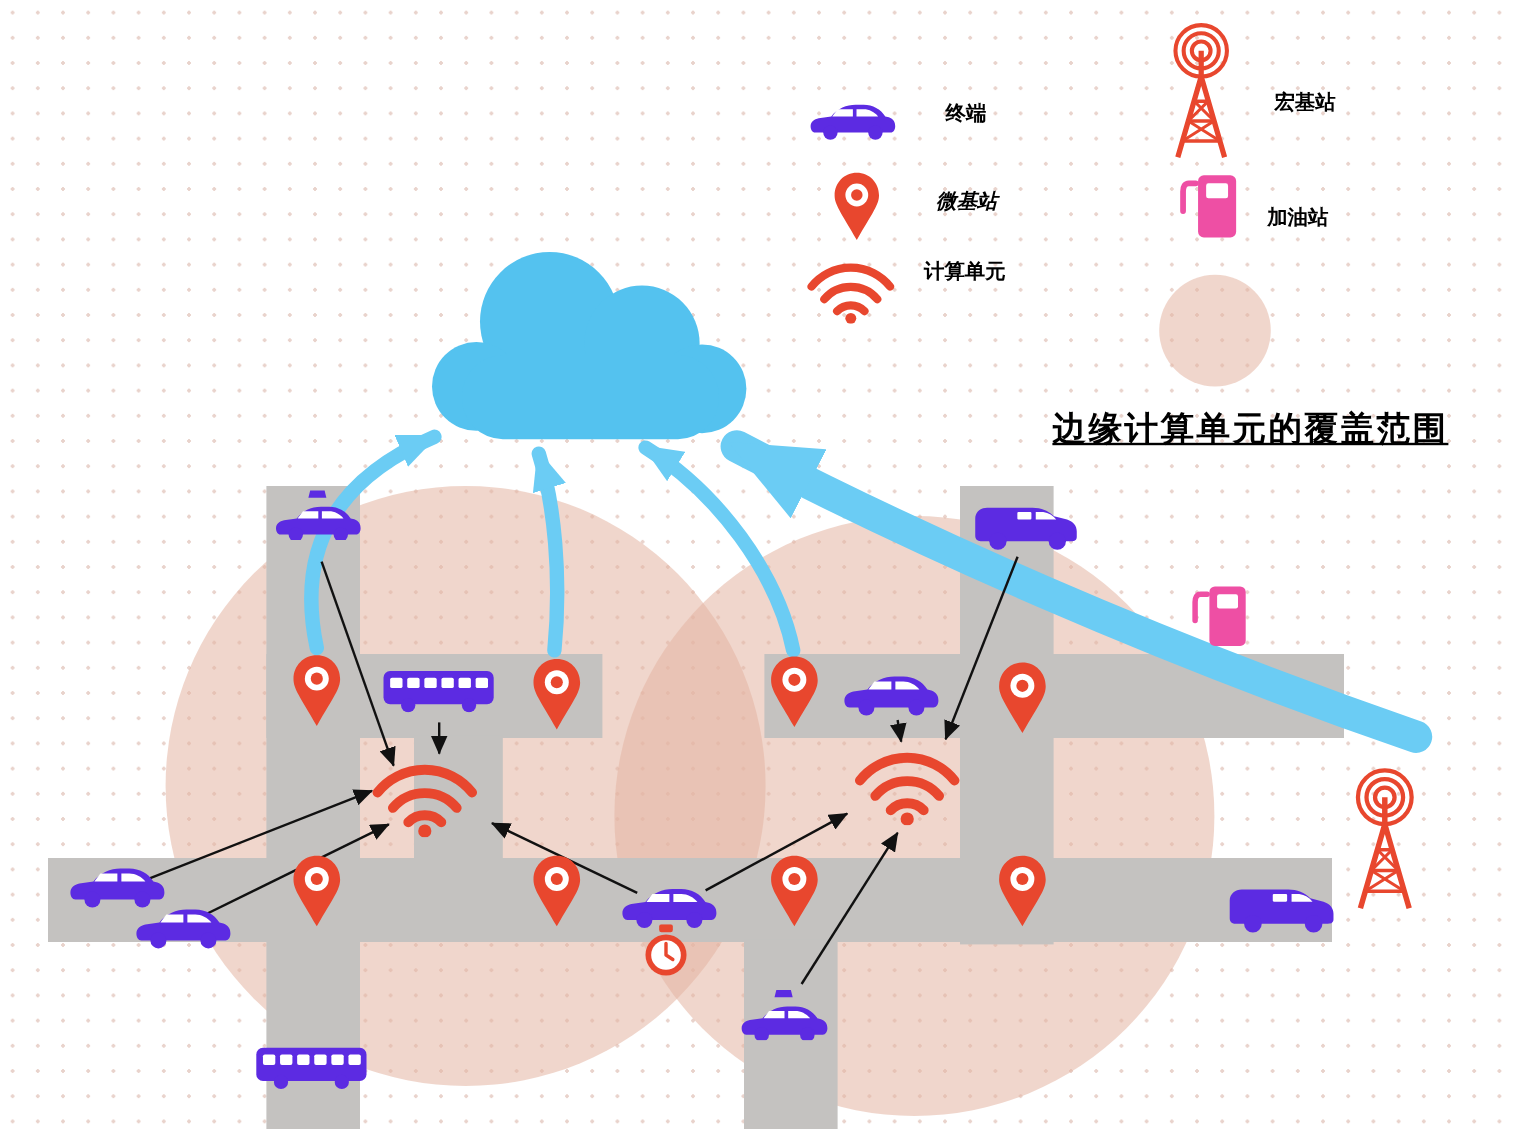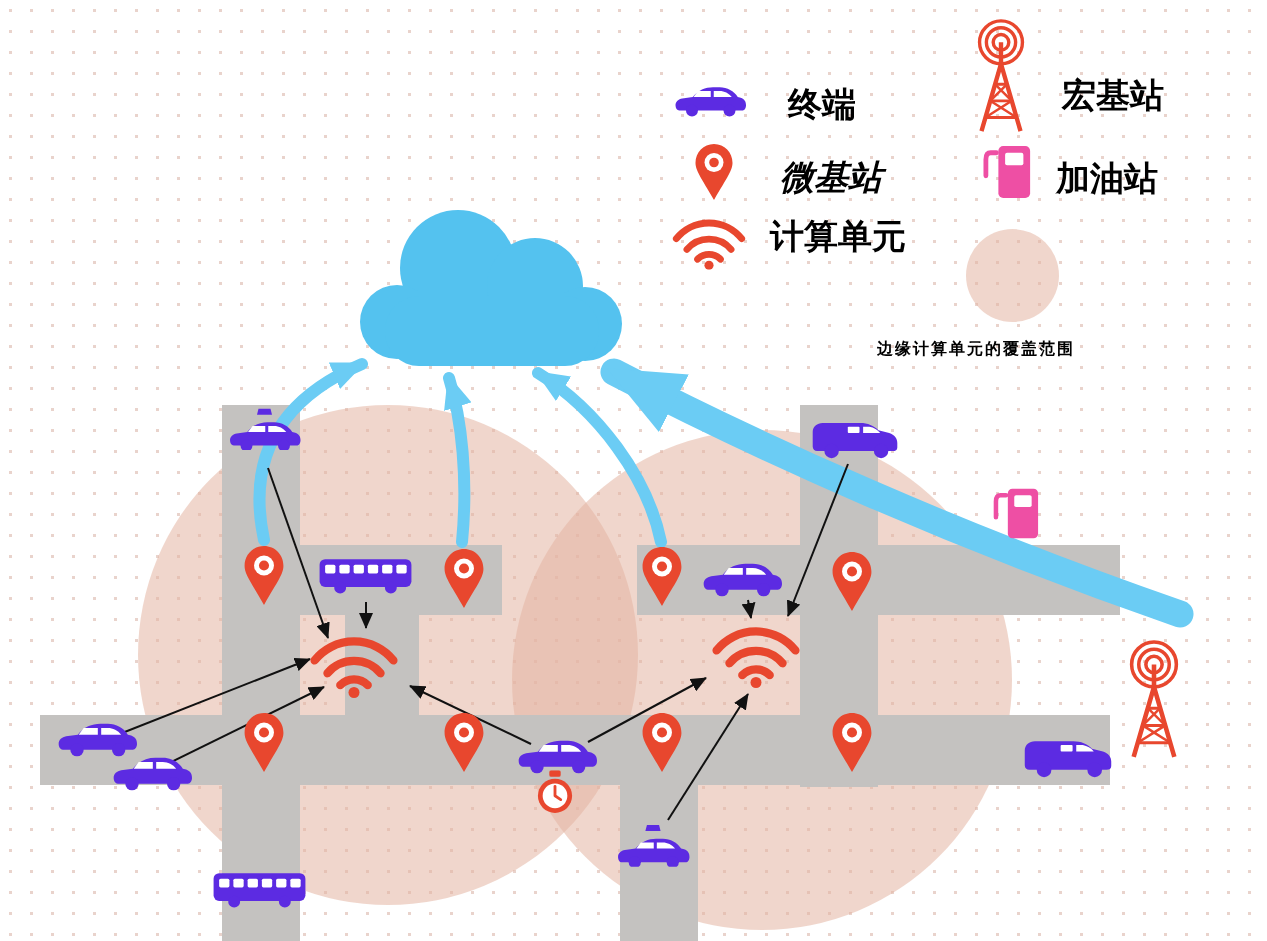--- a/index.html
+++ b/index.html
@@ -17,23 +17,23 @@
   }
   .coverage{position:absolute;width:500px;height:500px;border-radius:50%;background:var(--coverage);z-index:1;}
   .road{position:absolute;background:var(--road);z-index:2;}
   .overlay{position:absolute;left:0;top:0;z-index:3;}
   .ic{position:absolute;z-index:4;line-height:0;}
   .cloud{position:absolute;left:355px;top:198px;width:270px;height:175px;z-index:5;line-height:0;}
   .cloud-label{position:absolute;left:0;right:0;top:93px;text-align:center;
     font-size:44px;font-weight:bold;color:var(--text);line-height:1.1;}
   .legend{position:absolute;inset:0;z-index:6;pointer-events:none;}
   .lg-icon{position:absolute;line-height:0;}
-  .lg-label{position:absolute;font-size:34px;font-weight:bold;color:var(--text);line-height:1.15;white-space:nowrap;}
+  .lg-label{position:absolute;font-size:17px;font-weight:bold;color:var(--text);line-height:1.15;white-space:nowrap;}
   .lg-circle{position:absolute;left:966px;top:229px;width:93px;height:93px;border-radius:50%;background:var(--coverage);}
-  .lg-caption{position:absolute;left:877px;top:339px;font-size:16px;font-weight:bold;color:var(--text);letter-spacing:2px;white-space:nowrap;}
+  .lg-caption{position:absolute;left:877px;top:339px;font-size:28px;font-weight:bold;color:var(--text);letter-spacing:2px;white-space:nowrap;text-decoration:underline;}
 </style>
 </head>
 <body>
 
 <svg width="0" height="0" style="position:absolute" aria-hidden="true">
   <defs>
     <symbol id="sym-car" viewBox="0 0 100 48">
       <path d="M9 38 C6 38 4 35 4 31 C4 26 8 23 13 22 L27 20 C34 11 44 7 54 7 L63 7 C73 7 82 12 87 20 L91 21 C96 23 98 26 98 31 C98 35 96 38 93 38 Z" fill="var(--vehicle)"></path>
       <path d="M34 12 L51 12 L51 20 L28 20 Z" fill="#fff"></path>
       <path d="M55 12 L63 12 C69 12 75 15 79 20 L55 20 Z" fill="#fff"></path>
@@ -265,21 +265,21 @@
     <span class="lg-icon" style="left:694px;top:143px;">
       <svg width="40" height="58" viewBox="0 0 40 58">
           <use href="#sym-pin"></use>
         </svg></span>
     <span class="lg-label" style="left:780px;top:158px;font-style:italic;">微基站</span>
 
     <span class="lg-icon" style="left:983px;top:143px;">
       <svg width="50" height="58" viewBox="0 0 52 60">
           <use href="#sym-pump"></use>
         </svg></span>
-    <span class="lg-label" style="left:1056px;top:159px;">加油站</span>
+    <span class="lg-label" style="left:1056px;top:172px;">加油站</span>
 
     <span class="lg-icon" style="left:671px;top:215px;">
       <svg width="76" height="55" viewBox="0 0 100 72">
           <use href="#sym-wifi"></use>
         </svg></span>
     <span class="lg-label" style="left:770px;top:217px;">计算单元</span>
 
     <span class="lg-circle"></span>
     <span class="lg-caption">边缘计算单元的覆盖范围</span>
   </div>

